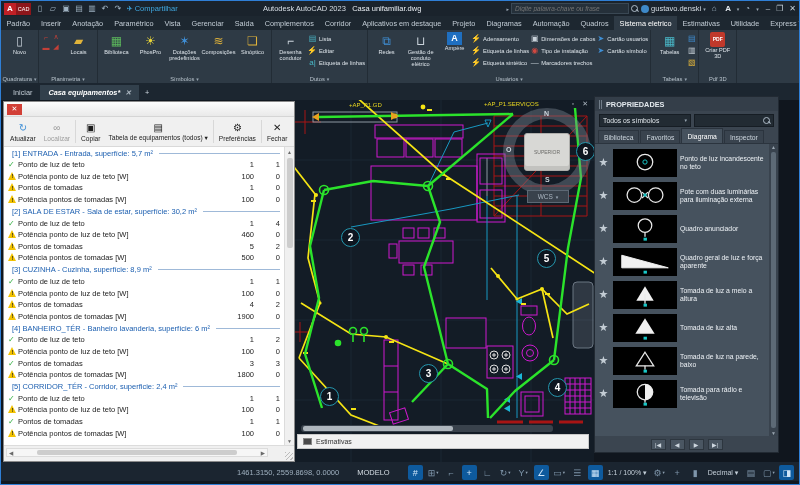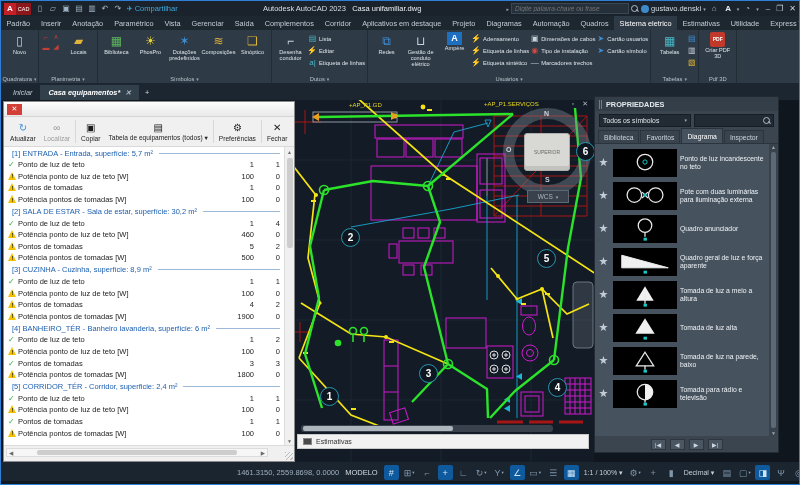--- a/index.html
+++ b/index.html
@@ -42,21 +42,21 @@
 .ic{width:17px;height:17px;display:flex;align-items:center;justify-content:center;font-size:12px;line-height:1}
 .ics{width:9px;height:9px;display:flex;align-items:center;justify-content:center;font-size:8px;line-height:1}
 .c-gray{color:#c9d2da}.c-red{color:#d04840}.c-gold{color:#e0b33a}.c-green{color:#5cb85c}.c-blue{color:#3f8fd6}.c-yel{color:#e8d53a}.c-cyan{color:#49b8c8}
 .ic-pdf{width:15px;height:15px;background:#c0392b;color:#fff;font-size:5px;font-weight:bold;display:flex;align-items:center;justify-content:center;border-radius:2px}
 .ic-amp{width:15px;height:13px;background:#1f6fc0;color:#fff;font-weight:bold;font-size:9px;display:flex;align-items:center;justify-content:center}
 .plgrid{display:grid;grid-template-columns:10px 10px;grid-auto-rows:10px}
 .plgrid span{display:flex;align-items:center;justify-content:center;font-size:7px;color:#c24038}
 
 
 .ftabs{position:absolute;left:0;top:82px;right:0;height:17px;background:#1c2630;display:flex;align-items:flex-end;padding-left:4px;font-size:7.3px;color:#c2ccd5}
-.ftab{height:15px;display:flex;align-items:center;padding:0 8px;gap:5px;font-style:italic}
+.ftab{height:15px;display:flex;align-items:center;padding:0 8px;gap:5px;}
 .ftab.active{background:#32404c;color:#fff;font-weight:bold;font-style:italic}
 .ftab .x{font-size:7px;color:#aeb9c3}
 .fplus{width:16px;height:15px;display:flex;align-items:center;justify-content:center;color:#cfd8e0}
 
 
 .main{position:absolute;left:0;top:99px;right:0;height:362px;background:#10161e}
 
 
 .drawing{position:absolute;left:290px;top:0;width:303px;height:362px;background:#131c26;overflow:hidden}
 .drawing svg.plan{position:absolute;left:0;top:0}
@@ -120,21 +120,21 @@
 .pthumb{width:64px;height:28px;background:#000;display:flex;align-items:center;justify-content:center}
 .pitem .plab{flex:1;font-size:6.8px;line-height:1.15;color:#eef2f6}
 .pvscroll{position:absolute;right:0;top:0;bottom:0;width:9px;background:#39434e;display:flex;flex-direction:column;align-items:center;font-size:5px;color:#9aa6b1}
 .pvscroll .th{width:5px;flex:1;margin:2px 0;background:#5d6a76;border-radius:2px}
 .ppager{height:16px;display:flex;align-items:center;justify-content:center;gap:4px;background:#3b4550}
 .pgbtn{min-width:15px;height:11px;background:#4a5662;border:1px solid #2d363f;color:#cdd6de;font-size:6px;display:flex;align-items:center;justify-content:center;padding:0 2px}
 
 
 .statusbar{position:absolute;left:0;top:461px;right:0;height:21px;background:#1b2530;display:flex;align-items:center;gap:3px;padding:0 5px;color:#9fb0bf;font-size:7.5px;white-space:nowrap;overflow:hidden}
 .sb-coords{color:#9fb0bf}
-.sb-modelo{color:#d6dee5;margin:0 3px}
+.sb-modelo{color:#d6dee5;margin:0 15px}
 .sbi{height:15px;min-width:15px;display:flex;align-items:center;justify-content:center;color:#7e95aa;font-size:9px;border-radius:2px;gap:1px;padding:0 1px}
 .sbi.on{background:#0e5a9d;color:#cfe6fa}
 .sbi .cv{font-size:4.5px;color:#8ea0b1}
 .sbtext{height:15px;display:flex;align-items:center;gap:2px;color:#c4cfd9;font-size:7px;padding:0 2px}
 .botline{position:absolute;left:0;bottom:0;right:0;height:3px;background:#101821}
 </style>
 </head>
 <body>
 
 <div class="app">

